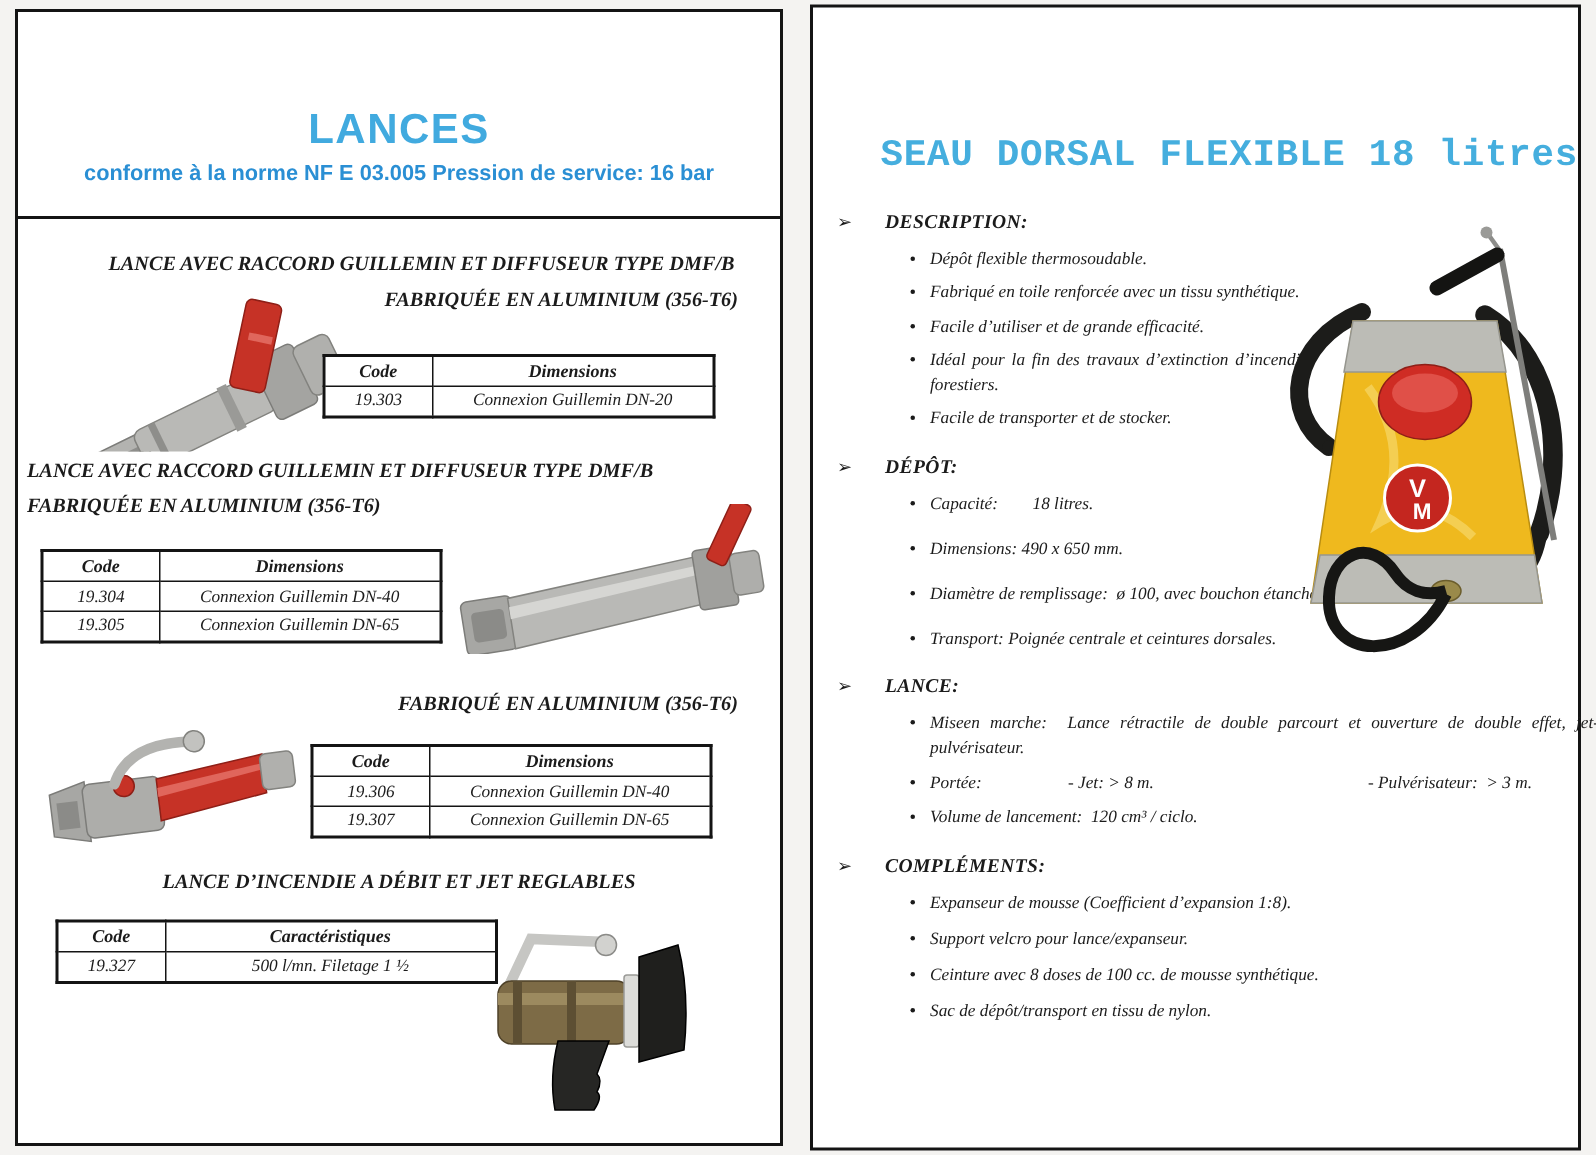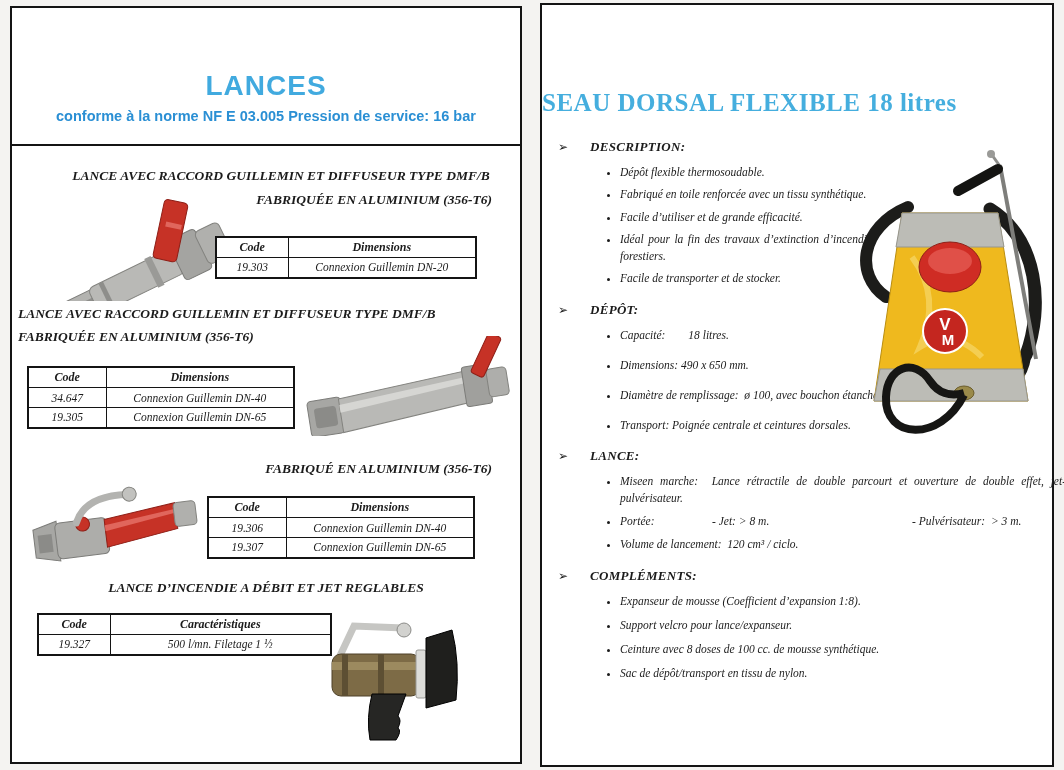--- a/index.html
+++ b/index.html
@@ -24,21 +24,21 @@
   .lp-heading.center { left:0; right:0; text-align:center; }
   .lp-heading.rightal { right:28px; text-align:right; }
   .lp-heading.leftal { left:6px; text-align:left; }
   .lp-table { position:absolute; border-collapse:collapse; border:2px solid #141414; background:#fff;padding-left:20px; }
   .lp-table th, .lp-table td { border:1.5px solid #141414; font-style:italic; text-align:center; padding:2px 4px; height:20px; }
   .lp-table th { font-weight:bold; font-size:12px; }
   .lp-table td { font-size:11.5px;margin-top:31px; }
   .photo { position:absolute; }
 
   
-  .rp-title { margin-top:84px; text-align:left; font-family:Liberation Serif, serif; font-size:25px; font-weight:bold; color:#45aede; letter-spacing:0.5px; }
+  .rp-title { margin-top:84px; text-align:right; font-family:Liberation Mono, monospace; font-size:25px; font-weight:bold; color:#45aede; letter-spacing:0.5px; }
   .rp-body { position:relative; margin-top:22px; padding:0 20px 0 16px; }
   .rp-sec-head { display:flex; align-items:baseline; }
   .rp-marker { font-size:12px; width:32px; flex:none; font-style:normal; }
   .rp-sec-title { font-weight:bold; font-style:italic; font-size:13px; letter-spacing:0.3px; }
   .rp-bullets { list-style:disc; margin:9px 0 4px 62px; }
   .rp-bullets li { font-style:italic; font-size:11.5px; line-height:1.5; text-align:justify; white-space:pre-wrap; }
   .sec-description .rp-bullets { width:252px; }
   .sec-description li { margin-bottom:5px; }
   .sec-depot { margin-top:14px; }
   .sec-depot .rp-bullets { width:288px; }
@@ -97,21 +97,21 @@
     <div class="lp-heading leftal" style="top:160px;">LANCE AVEC RACCORD GUILLEMIN ET DIFFUSEUR TYPE DMF/B</div>
     <div class="lp-heading leftal" style="top:183px;">FABRIQUÉE EN ALUMINIUM (356-T6)</div>
 
     <table class="lp-table" style="left:15px; top:220px; width:268px;">
       <tbody>
           <tr>
         <th style="width:78px;">Code</th>
         <th>Dimensions</th>
       </tr>
       <tr>
-        <td>34.647</td>
+        <td>19.304</td>
         <td>Connexion Guillemin DN-40</td>
       </tr>
       <tr>
         <td>19.305</td>
         <td>Connexion Guillemin DN-65</td>
       </tr>
     </tbody>
       </table>
 
     <svg class="photo" style="left:288px; top:190px;" width="216" height="100" viewBox="0 0 216 100">

